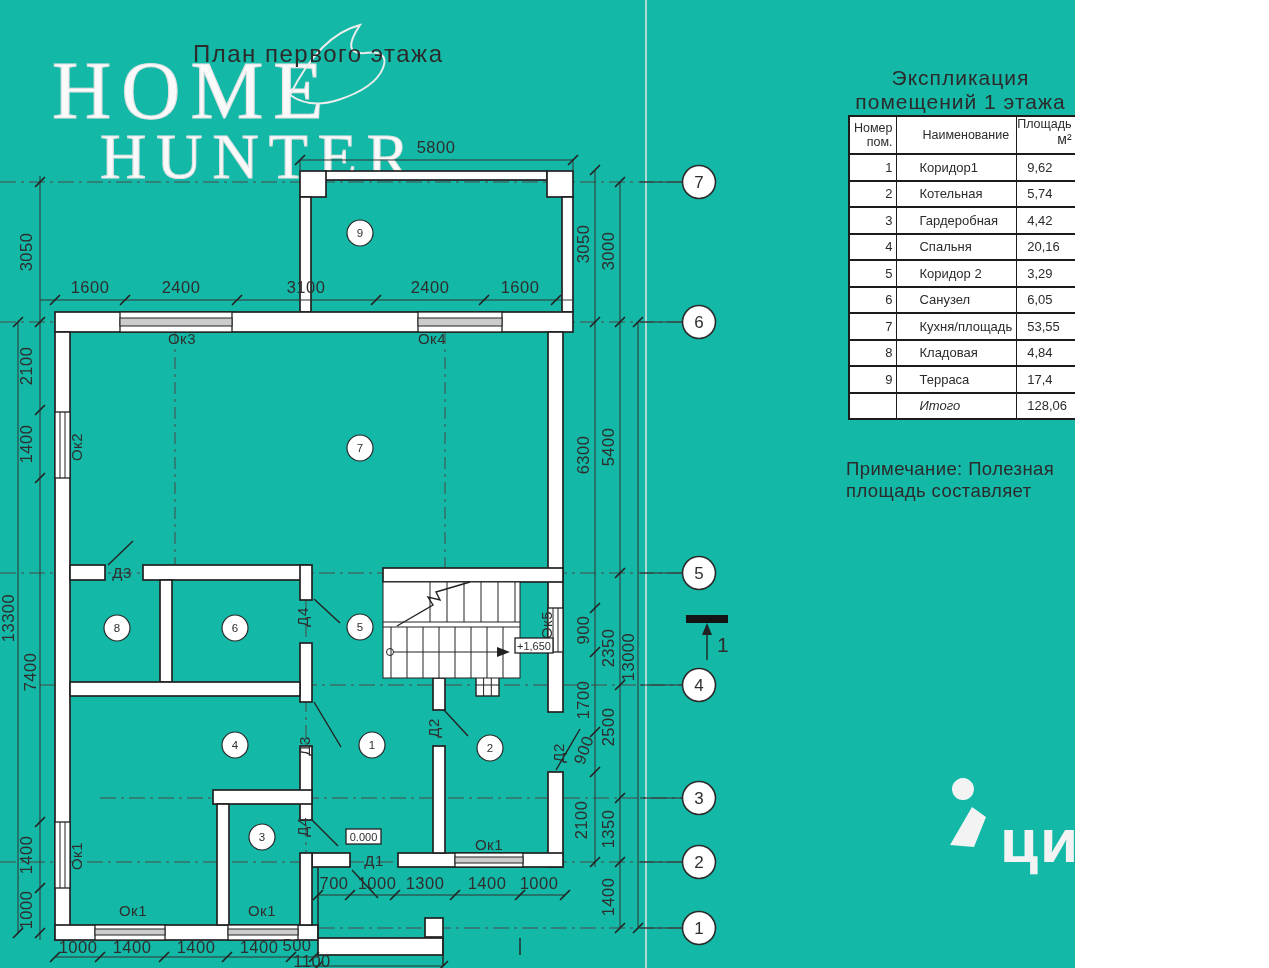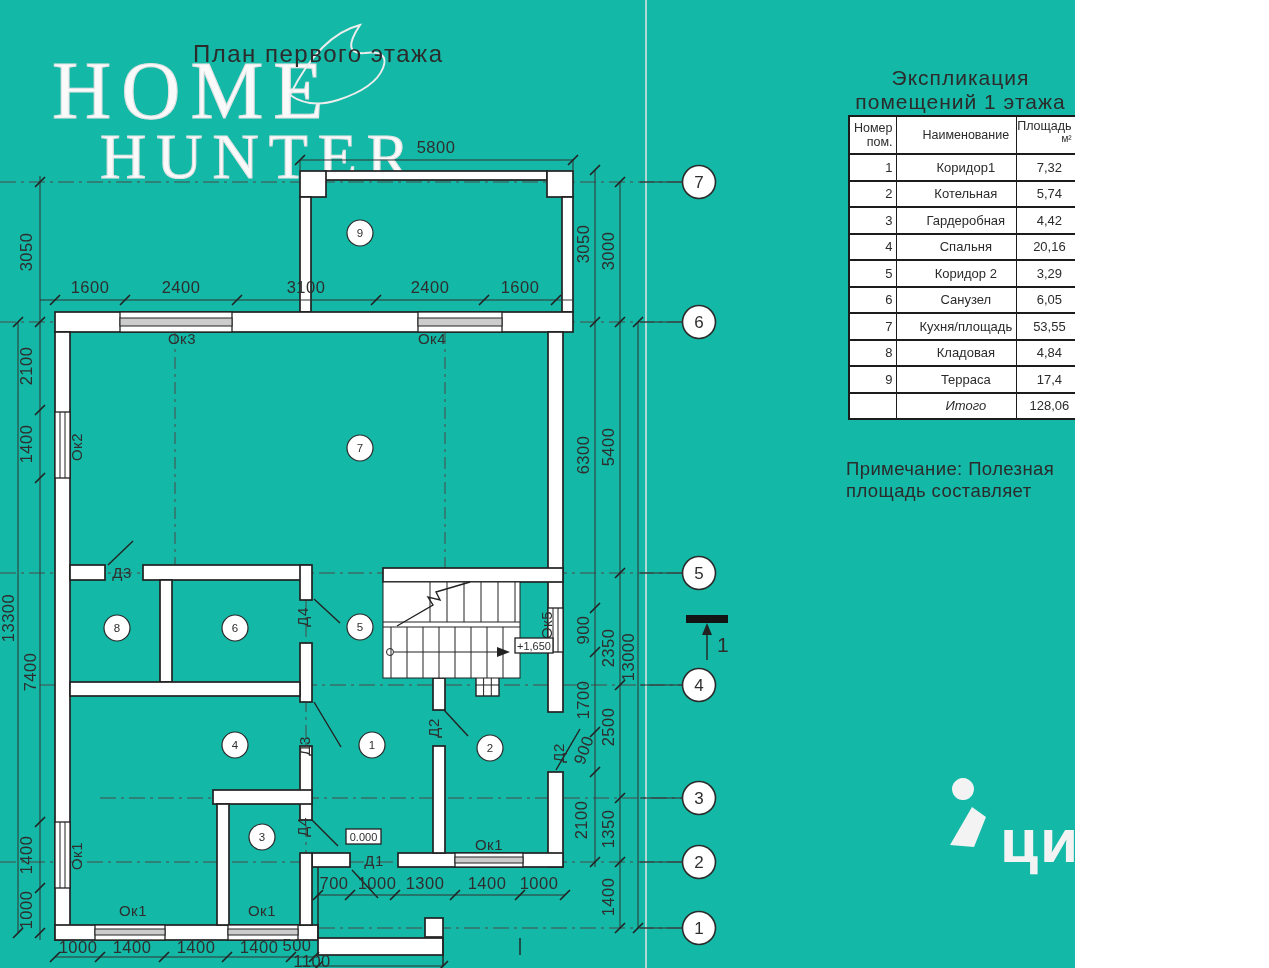--- a/index.html
+++ b/index.html
@@ -13,28 +13,28 @@
   .roomnum{font-size:11.5px;text-anchor:middle;}
   .elev{font-size:11px;text-anchor:middle;}
   .wm-big{font-family:"Liberation Serif",serif;fill:#fafafa;stroke:#e2e2e2;stroke-width:1.1;letter-spacing:10px;}
   .wm-cian{font-family:"Liberation Sans",sans-serif;font-weight:bold;fill:#f3f3f3;letter-spacing:2px;}
   .page-title{position:absolute;left:193px;top:40px;font-size:24px;letter-spacing:1.5px;color:#2b2b2b;}
   .tbl-title{position:absolute;left:846px;top:66px;font-size:21px;letter-spacing:1px;color:#2b2b2b;text-align:center;}
   .note{position:absolute;left:846px;top:458px;font-size:18.5px;letter-spacing:.4px;color:#2b2b2b;}
   .expl{position:absolute;left:848px;top:115px;border-collapse:collapse;table-layout:fixed;
         border:2.5px solid #1c1c1c;background:#fff;}
   .expl td{border-top:2px solid #1c1c1c;border-left:1.4px solid #1c1c1c;font-size:13px;
-        padding:0 4px;height:24.5px;color:#2b2b2b;white-space:nowrap;overflow:hidden;text-align:center;}
+        padding:0 4px;height:24.5px;color:#2b2b2b;white-space:nowrap;overflow:hidden;}
   .expl .hdr td{font-size:12.5px;text-align:right;line-height:1.15;height:36px;border-top:none;}
   .expl td.c-num{width:42px;text-align:right;}
   .expl td.c-name{width:178px;padding-left:22px;}
   .expl td.c-area{width:60px;padding-left:10px;}
   .expl td.c-cat{width:31px;}
   .expl td:first-child{border-left:none;}
-  .sup{font-size:10px;vertical-align:super;}
+  .sup{font-size:14px;vertical-align:super;}
 </style>
 </head>
 <body>
 
 <div class="page">
 
 <svg width="1269" height="968" viewBox="0 0 1269 968">
 
   <g>
     <text class="wm-big" x="52" y="118" font-size="82">HOME</text>
@@ -287,21 +287,21 @@
   <tbody>
         <tr class="hdr">
     <td class="c-num"><span>Номер</span><br><span>пом.</span></td>
     <td class="c-name" style="text-align:center"><span>Наименование</span></td>
     <td class="c-area" style="padding-left:0"><span>Площадь</span><br><span class="sup">м²</span></td>
     <td class="c-cat" style="text-align:right;padding-left:3px"><span>Кат.</span><br><span>пом.</span></td>
   </tr>
   <tr>
           <td class="c-num">1</td>
           <td class="c-name">Коридор1</td>
-          <td class="c-area">7,32</td>
+          <td class="c-area">9,62</td>
           <td class="c-cat"></td>
         </tr>
   <tr>
           <td class="c-num">2</td>
           <td class="c-name">Котельная</td>
           <td class="c-area">5,74</td>
           <td class="c-cat"></td>
         </tr>
   <tr>
           <td class="c-num">3</td>

